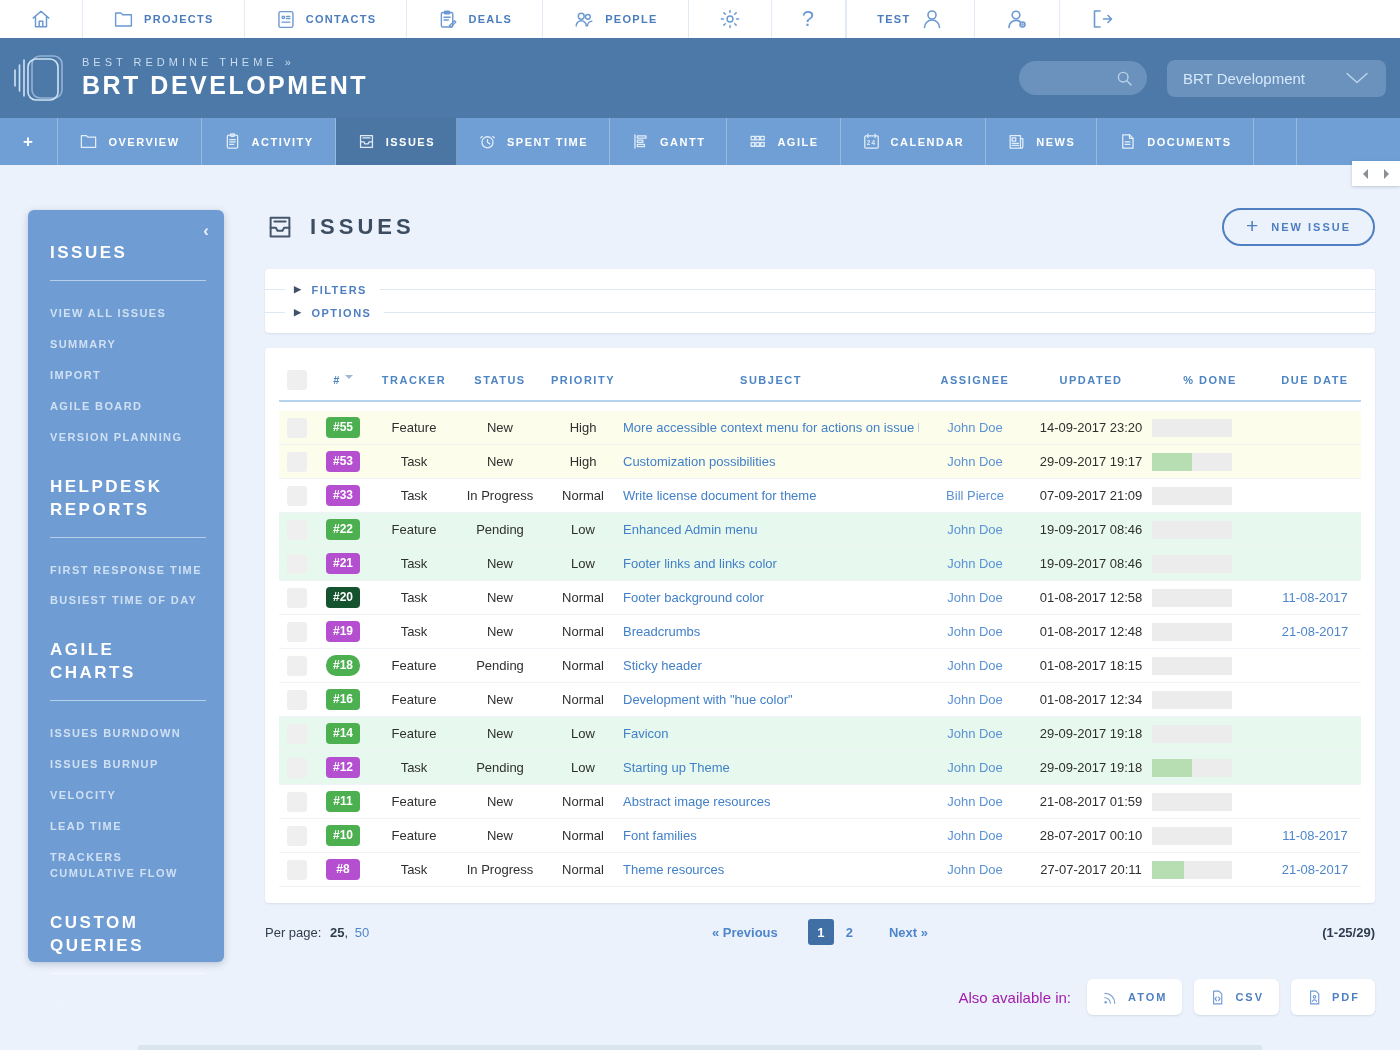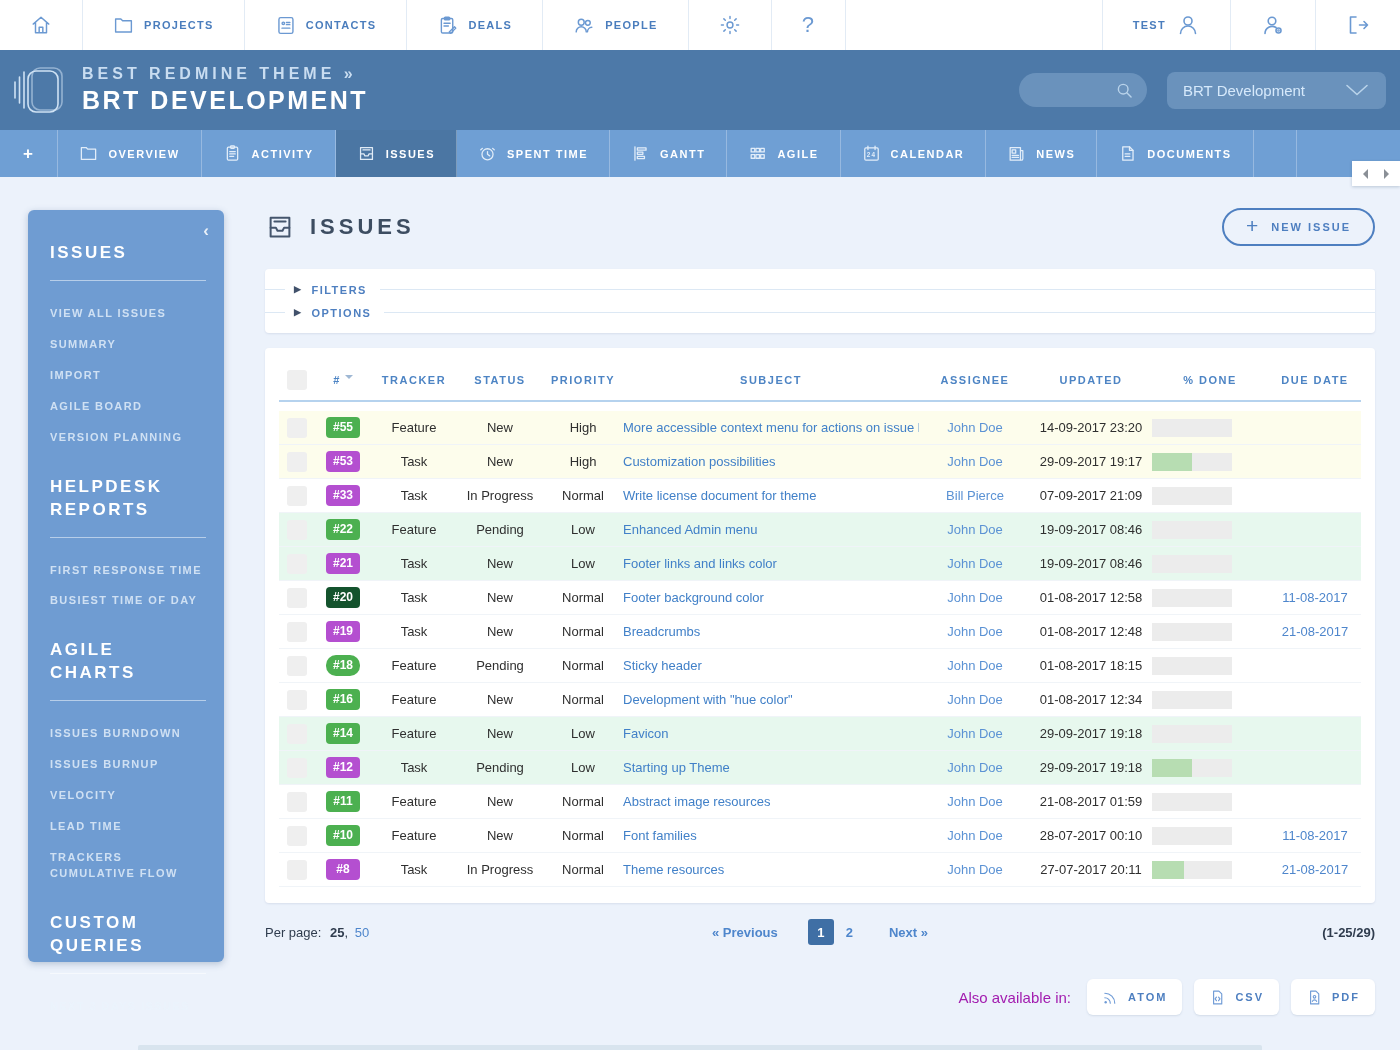--- a/index.html
+++ b/index.html
@@ -3,33 +3,33 @@
 <meta charset="utf-8">
 <style>
   *{box-sizing:border-box}
   html,body{margin:0;padding:0}
   body{width:1400px;height:1050px;position:relative;overflow:hidden;
        font-family:"Liberation Sans",sans-serif;background:#ecf2fb}
   svg{fill:none;stroke:currentColor;stroke-width:1.6;stroke-linecap:round;stroke-linejoin:round}
   a{text-decoration:none;cursor:pointer}
 
   
-  .topbar{height:50px;background:#fff;display:flex;justify-content:space-between;align-items:stretch}
+  .topbar{height:38px;background:#fff;display:flex;justify-content:flex-start;align-items:stretch}
   .tb-group{display:flex;align-items:stretch}
   .tb-item{display:flex;align-items:center;gap:10px;padding:0 30px;color:#4a7dbd;
            font-size:11px;font-weight:bold;letter-spacing:1.3px;white-space:nowrap}
   .tb-left .tb-item{border-right:1px solid #e2ebf5}
   .tb-right .tb-item{border-left:1px solid #e2ebf5}
   .tb-item .ticon{color:#6b99d2;display:flex}
   .tb-help{font-size:22px;font-weight:400;color:#6b99d2}
 
   
   .header{height:80px;background:var(--header,#4d79a8);display:flex;align-items:center;padding:0 14px 0 12px}
   .logo{color:#cfe2f4;display:flex;margin-right:16px}
-  .kicker{color:#c9ddf1;font-size:16px;font-weight:bold;letter-spacing:4px}
+  .kicker{color:#c9ddf1;font-size:11px;font-weight:normal;letter-spacing:4px}
   .brand{color:#fff;font-size:25px;font-weight:bold;letter-spacing:2.5px;margin-top:3px}
   .header-right{margin-left:auto;display:flex;align-items:center;gap:20px}
   .search{width:128px;height:34px;background:#6a92bc;border-radius:17px;display:flex;align-items:center;padding:0 12px}
   .search input{flex:1;min-width:0;border:none;outline:none;background:transparent;color:#eaf3fc;font-size:13px;font-family:inherit}
   .search .sicon{color:#b9d3ea;display:flex}
   .proj{width:219px;height:37px;background:#6a92bc;border-radius:8px;display:flex;align-items:center;
         padding:0 16px;color:#d6e9fb;font-size:15px;cursor:pointer}
   .proj .chev{margin-left:auto;color:#b9d3ea;display:flex}
 
   

